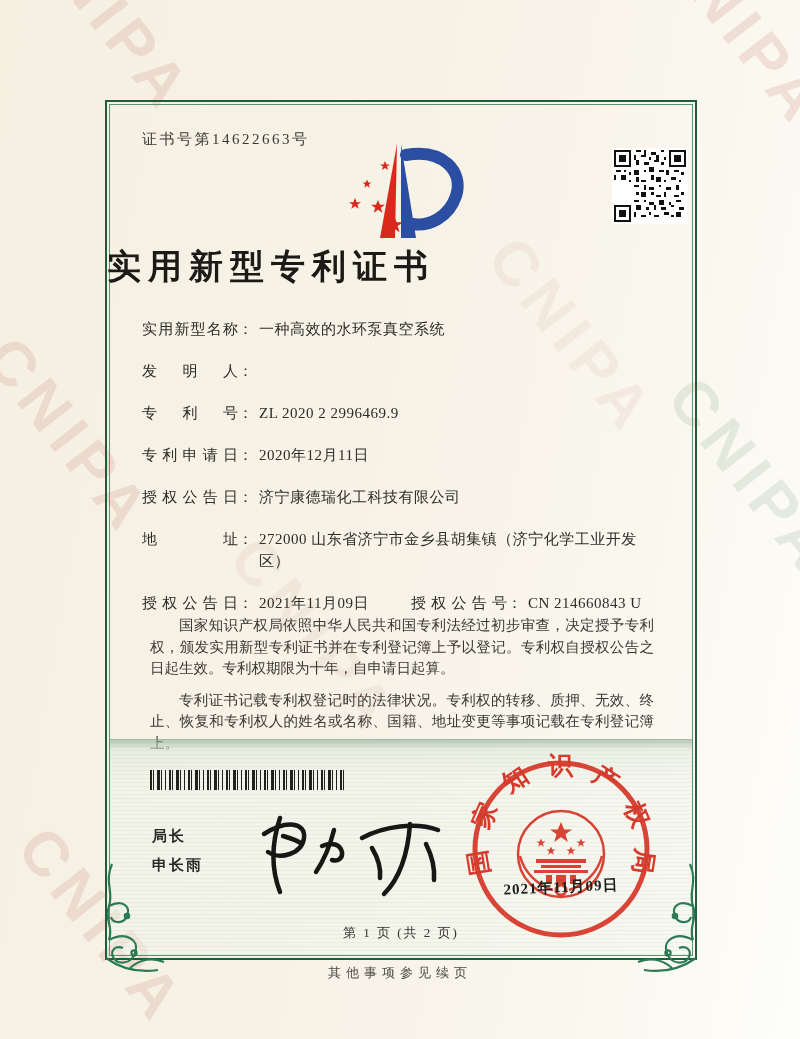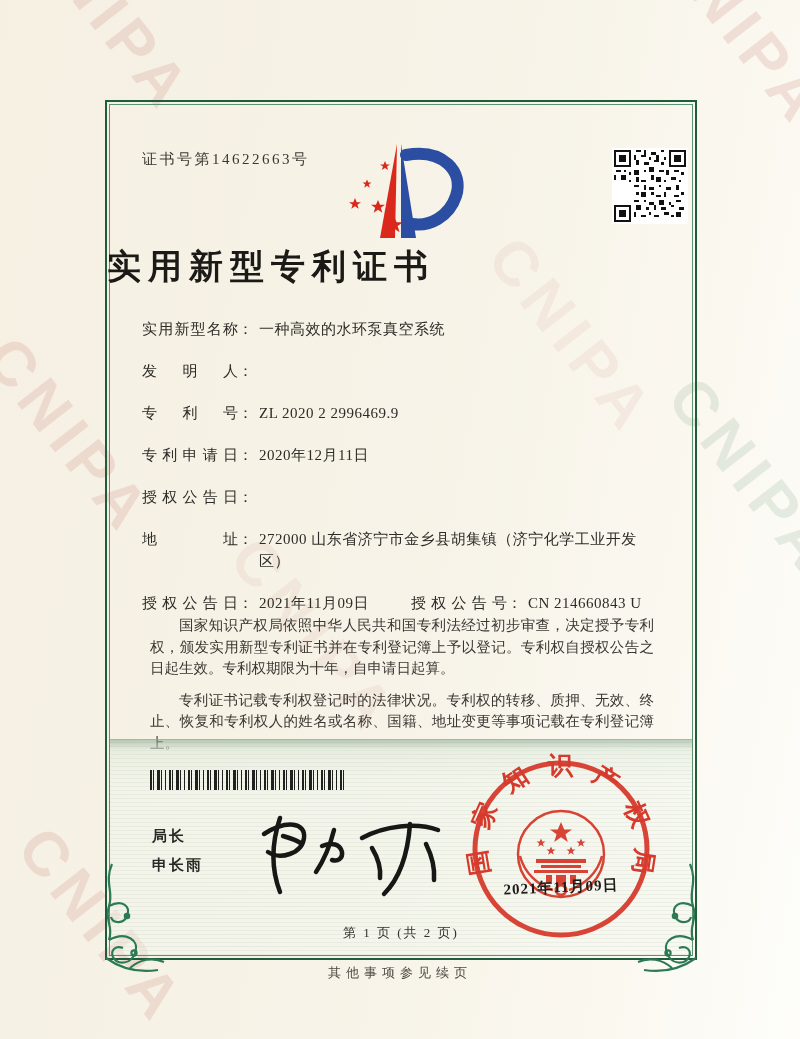--- a/index.html
+++ b/index.html
@@ -11,21 +11,21 @@
   .wm{position:absolute;font-family:"Liberation Sans",sans-serif;font-weight:bold;
       font-size:62px;letter-spacing:8px;transform:rotate(52deg);z-index:0;
       color:#d8a79c;opacity:.30;pointer-events:none;white-space:nowrap;}
   .wm.green{color:#a9c2ab;opacity:.28;}
   .wm.faint{opacity:.15;}
   
   .frame{position:absolute;left:105px;top:100px;width:588px;height:856px;
          border:2px solid #1e5c3c;z-index:1;}
   .frame-inner{position:absolute;inset:2px;border:1px solid #5b926f;}
   
-  .certno{position:absolute;left:35px;top:48px;font-size:15px;letter-spacing:2.5px;color:#3a3833;}
+  .certno{position:absolute;left:35px;top:28px;font-size:15px;letter-spacing:2.5px;color:#3a3833;}
   .logo{position:absolute;left:224px;top:28px;width:140px;height:110px;}
   .qr{position:absolute;left:505px;top:46px;width:72px;height:72px;background:#fff;padding:2px;}
   .title{position:absolute;left:0;top:142px;width:100%;text-align:left;
          font-size:34px;font-weight:bold;letter-spacing:7px;color:#1c1a17;}
   
   .fields{position:absolute;left:35px;top:216px;width:525px;font-size:15px;line-height:22px;}
   .row{margin-bottom:20px;display:flex;align-items:flex-start;}
   .lbl{display:inline-block;width:96px;text-align:justify;text-align-last:justify;
        flex:none;color:#2e2c28;}
   .colon{flex:none;margin-right:6px;}
@@ -200,20 +200,21 @@
         <span class="val">ZL 2020 2 2996469.9</span>
       </div>
       <div class="row">
         <span class="lbl">专利申请日</span>
           <span class="colon">：</span>
         <span class="val">2020年12月11日</span>
       </div>
       <div class="row">
         <span class="lbl">授权公告日</span>
           <span class="colon">：</span>
+        <span class="val">济宁康德瑞化工科技有限公司</span>
       </div>
       <div class="row">
         <span class="lbl">地址</span>
           <span class="colon">：</span>
         <span class="val wrap">272000 山东省济宁市金乡县胡集镇（济宁化学工业开发区）</span>
       </div>
       <div class="row">
         <span class="lbl">授权公告日</span>
           <span class="colon">：</span>
         <span class="val">2021年11月09日</span>

